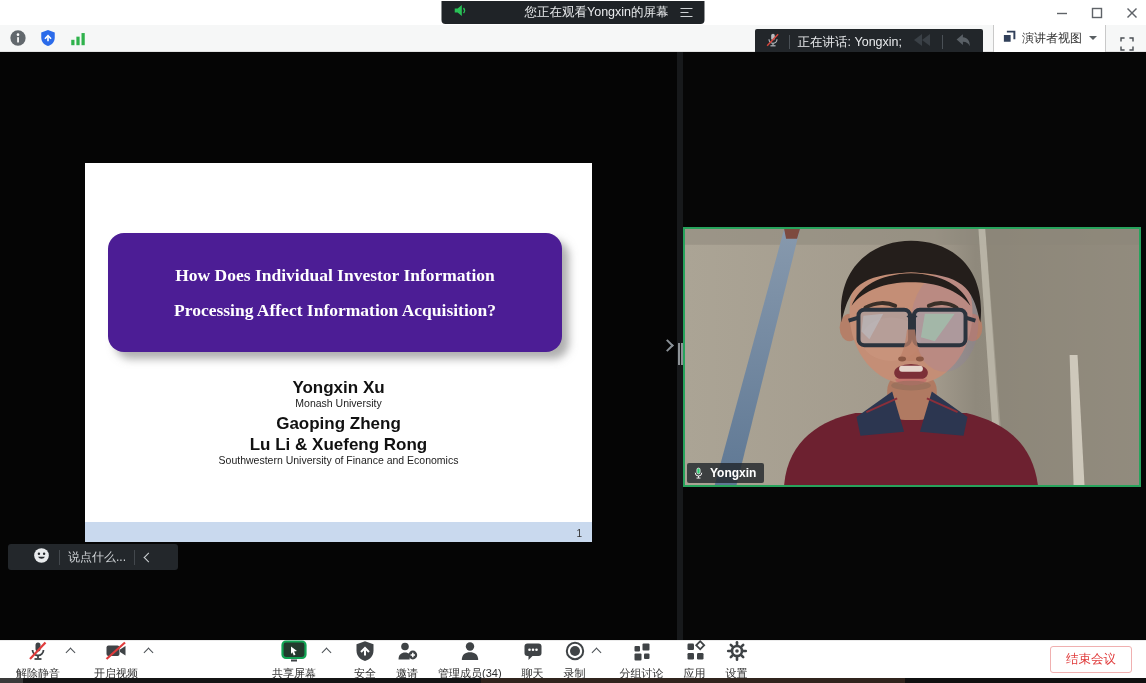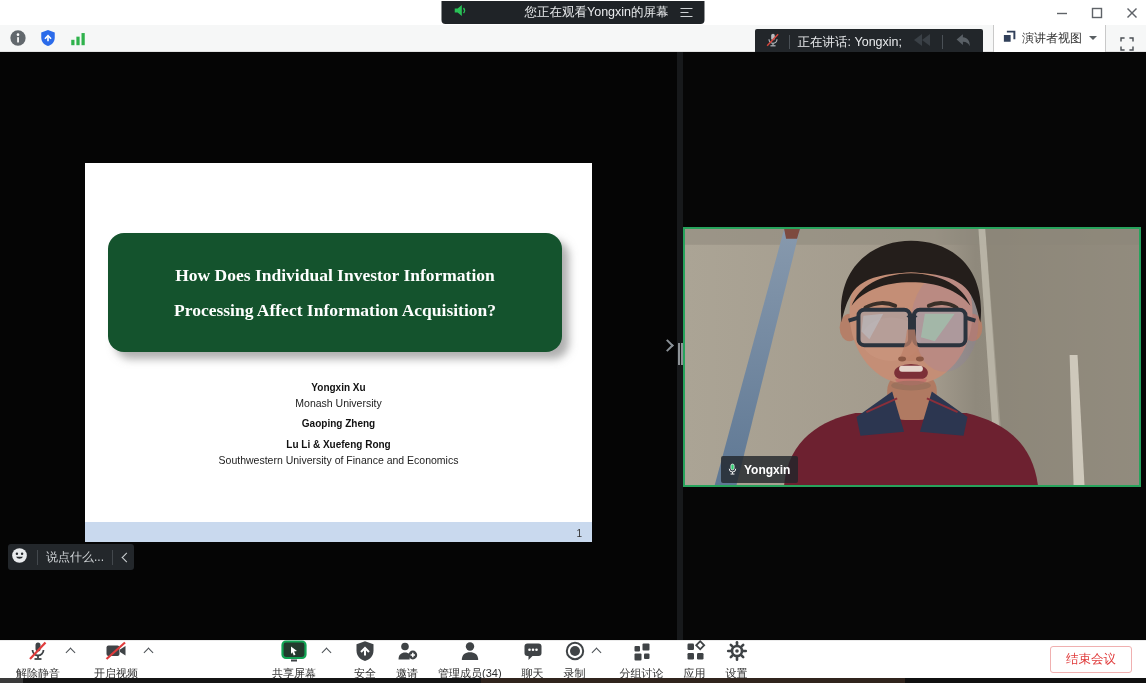--- a/index.html
+++ b/index.html
@@ -40,48 +40,48 @@
   .main { display:flex; height:588px; background:#000; }
   .share-area { position:relative; width:677px; height:588px; background:#050505; }
   .panel-divider { position:relative; width:6px; height:588px; background:#17191b; cursor:col-resize; }
   .drag-handle { position:absolute; top:291px; left:1px; display:flex; gap:1.5px; }
   .drag-handle i { display:block; width:1.5px; height:22px; background:#8d9296; }
   .video-panel { position:relative; flex:1; height:588px; background:#060606; }
 
   
   .slide { position:absolute; left:85px; top:111px; width:507px; height:379px; background:#fff; }
   .slide-title-box { position:absolute; left:23px; top:70px; width:454px; height:119px;
-                     background:#14532d; border-radius:16px;
+                     background:#4c1d95; border-radius:16px;
                      box-shadow:7px 7px 9px rgba(110,110,110,0.55);
                      display:flex; flex-direction:column; justify-content:center; }
   .slide-title-line { color:#fff; font-family:"Liberation Serif","DejaVu Serif",serif;
                       font-weight:bold; font-size:17.5px; line-height:35px; text-align:center; }
   .authors { position:absolute; left:0; top:212px; width:100%; text-align:center; color:#111; }
-  .author-name { font-size:10px; font-weight:bold; line-height:17px; margin-top:4px; }
+  .author-name { font-size:17px; font-weight:bold; line-height:17px; margin-top:4px; }
   .author-affil { font-size:10.5px; line-height:15px; color:#222; }
   .slide-footer { position:absolute; left:0; bottom:0; width:100%; height:20px; background:#c9d9ee; }
   .page-number { position:absolute; right:10px; bottom:3px; font-size:10px; color:#333; }
 
   
   .chat-pill { position:absolute; left:8px; top:492px; height:26px; background:#23272b;
-               border-radius:3px; display:flex; align-items:center; gap:8px; padding:0 2px; }
+               border-radius:3px; display:flex; align-items:center; gap:8px; padding:0 24px; }
   .chat-pill .vline { width:1px; height:15px; background:#43484d; }
   .chat-placeholder { color:#cfd3d6; font-size:12px; white-space:nowrap; cursor:text; }
   .chev-left { width:7px; height:7px; border-left:1.8px solid #cfd3d6; border-bottom:1.8px solid #cfd3d6;
                transform:rotate(45deg); margin:0 2px; cursor:pointer; }
   .expand-chev { position:absolute; right:5px; top:289px; width:9px; height:9px;
                  border-top:2px solid #8a9096; border-right:2px solid #8a9096;
                  transform:rotate(45deg); cursor:pointer; }
 
   
   .video-frame { position:absolute; left:0; top:175px; width:458px; height:260px;
                  border:2px solid #27a35c; background:#9a9386; }
   .video-frame svg { display:block; }
-  .name-tag { position:absolute; left:2px; bottom:2px; height:27px; background:rgba(32,37,42,0.8);
-              border-radius:2px; display:flex; align-items:center; gap:5px; padding:0 8px 0 5px;margin-left:34px; }
+  .name-tag { position:absolute; left:2px; bottom:2px; height:20px; background:rgba(32,37,42,0.8);
+              border-radius:2px; display:flex; align-items:center; gap:5px; padding:0 8px 0 5px; }
   .name-tag-text { color:#fff; font-size:12px; font-weight:bold; }
 
   
   .toolbar { height:38px; background:#ffffff; border-top:1px solid #ebebeb;
              display:flex; align-items:center; padding:0 14px; }
   .tb-item { display:flex; flex-direction:column; align-items:center; justify-content:center;
              gap:1px; cursor:pointer; padding:0 2px; }
   .tb-label { font-size:11px; color:#2e2e2e; line-height:12px; white-space:nowrap; }
   .tb-caret { width:7px; height:7px; border-top:1.7px solid #4a4f54; border-right:1.7px solid #4a4f54;
               transform:rotate(-45deg); margin:0 6px 14px 5px; cursor:pointer; }

